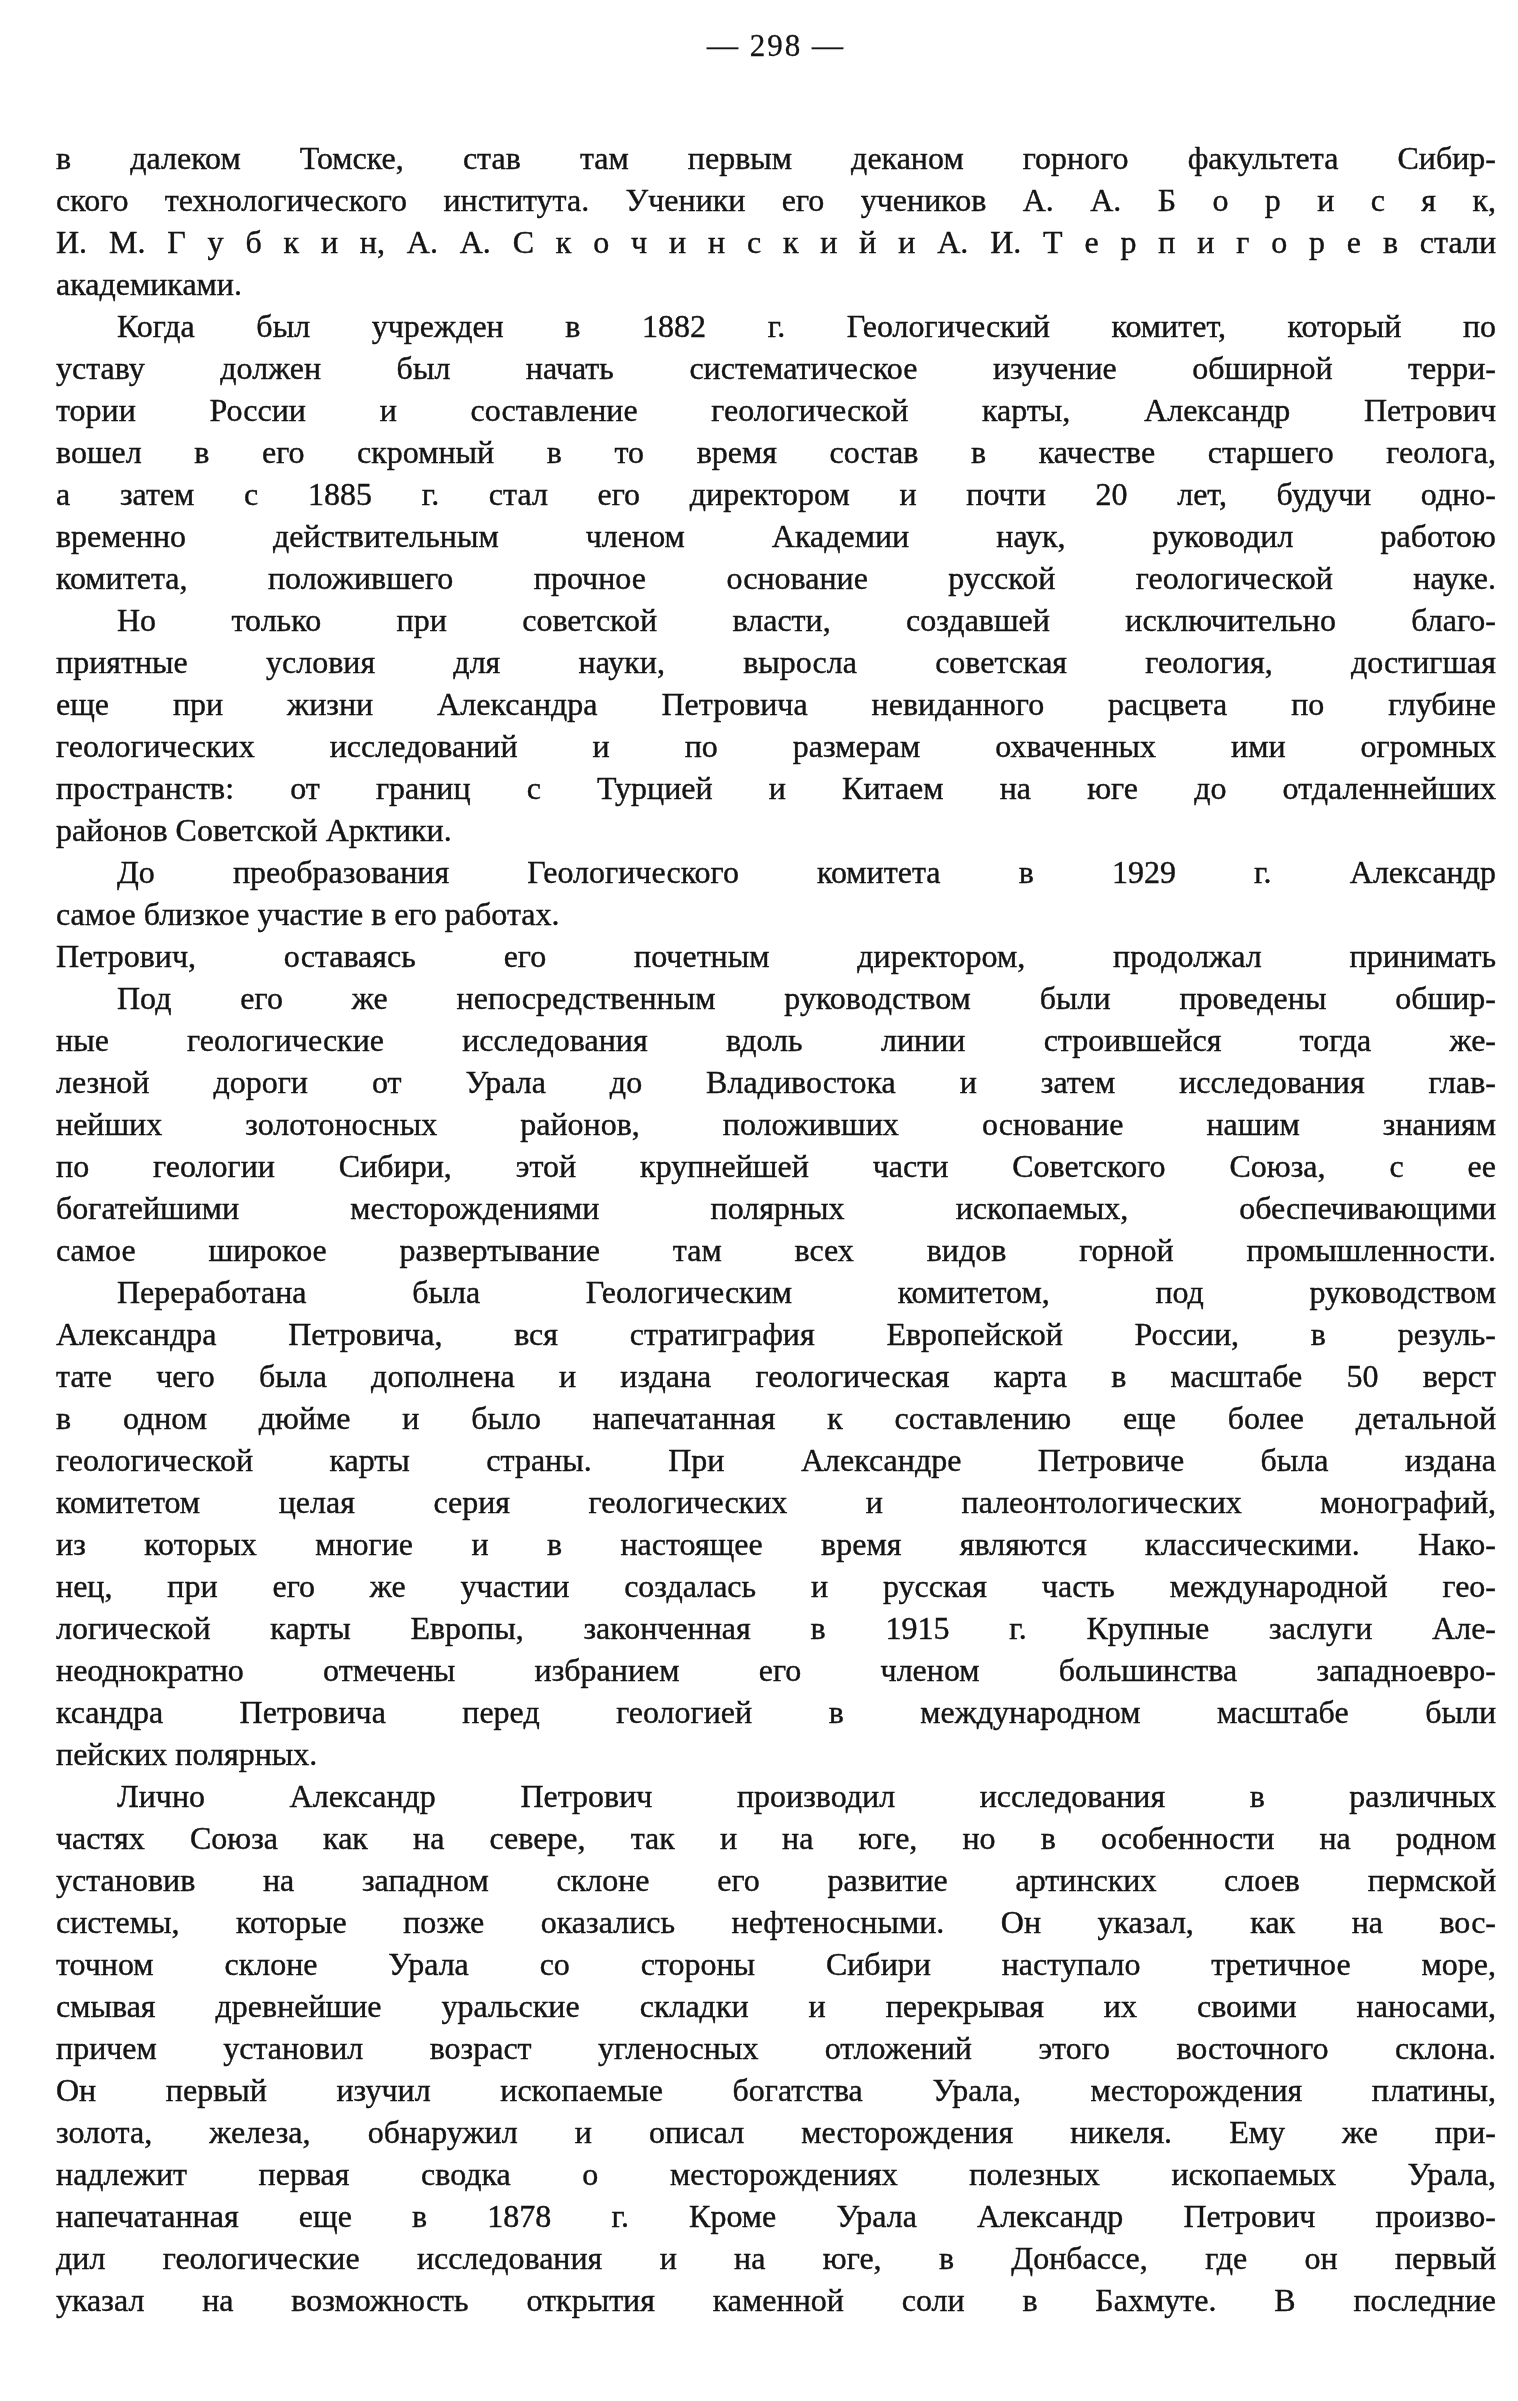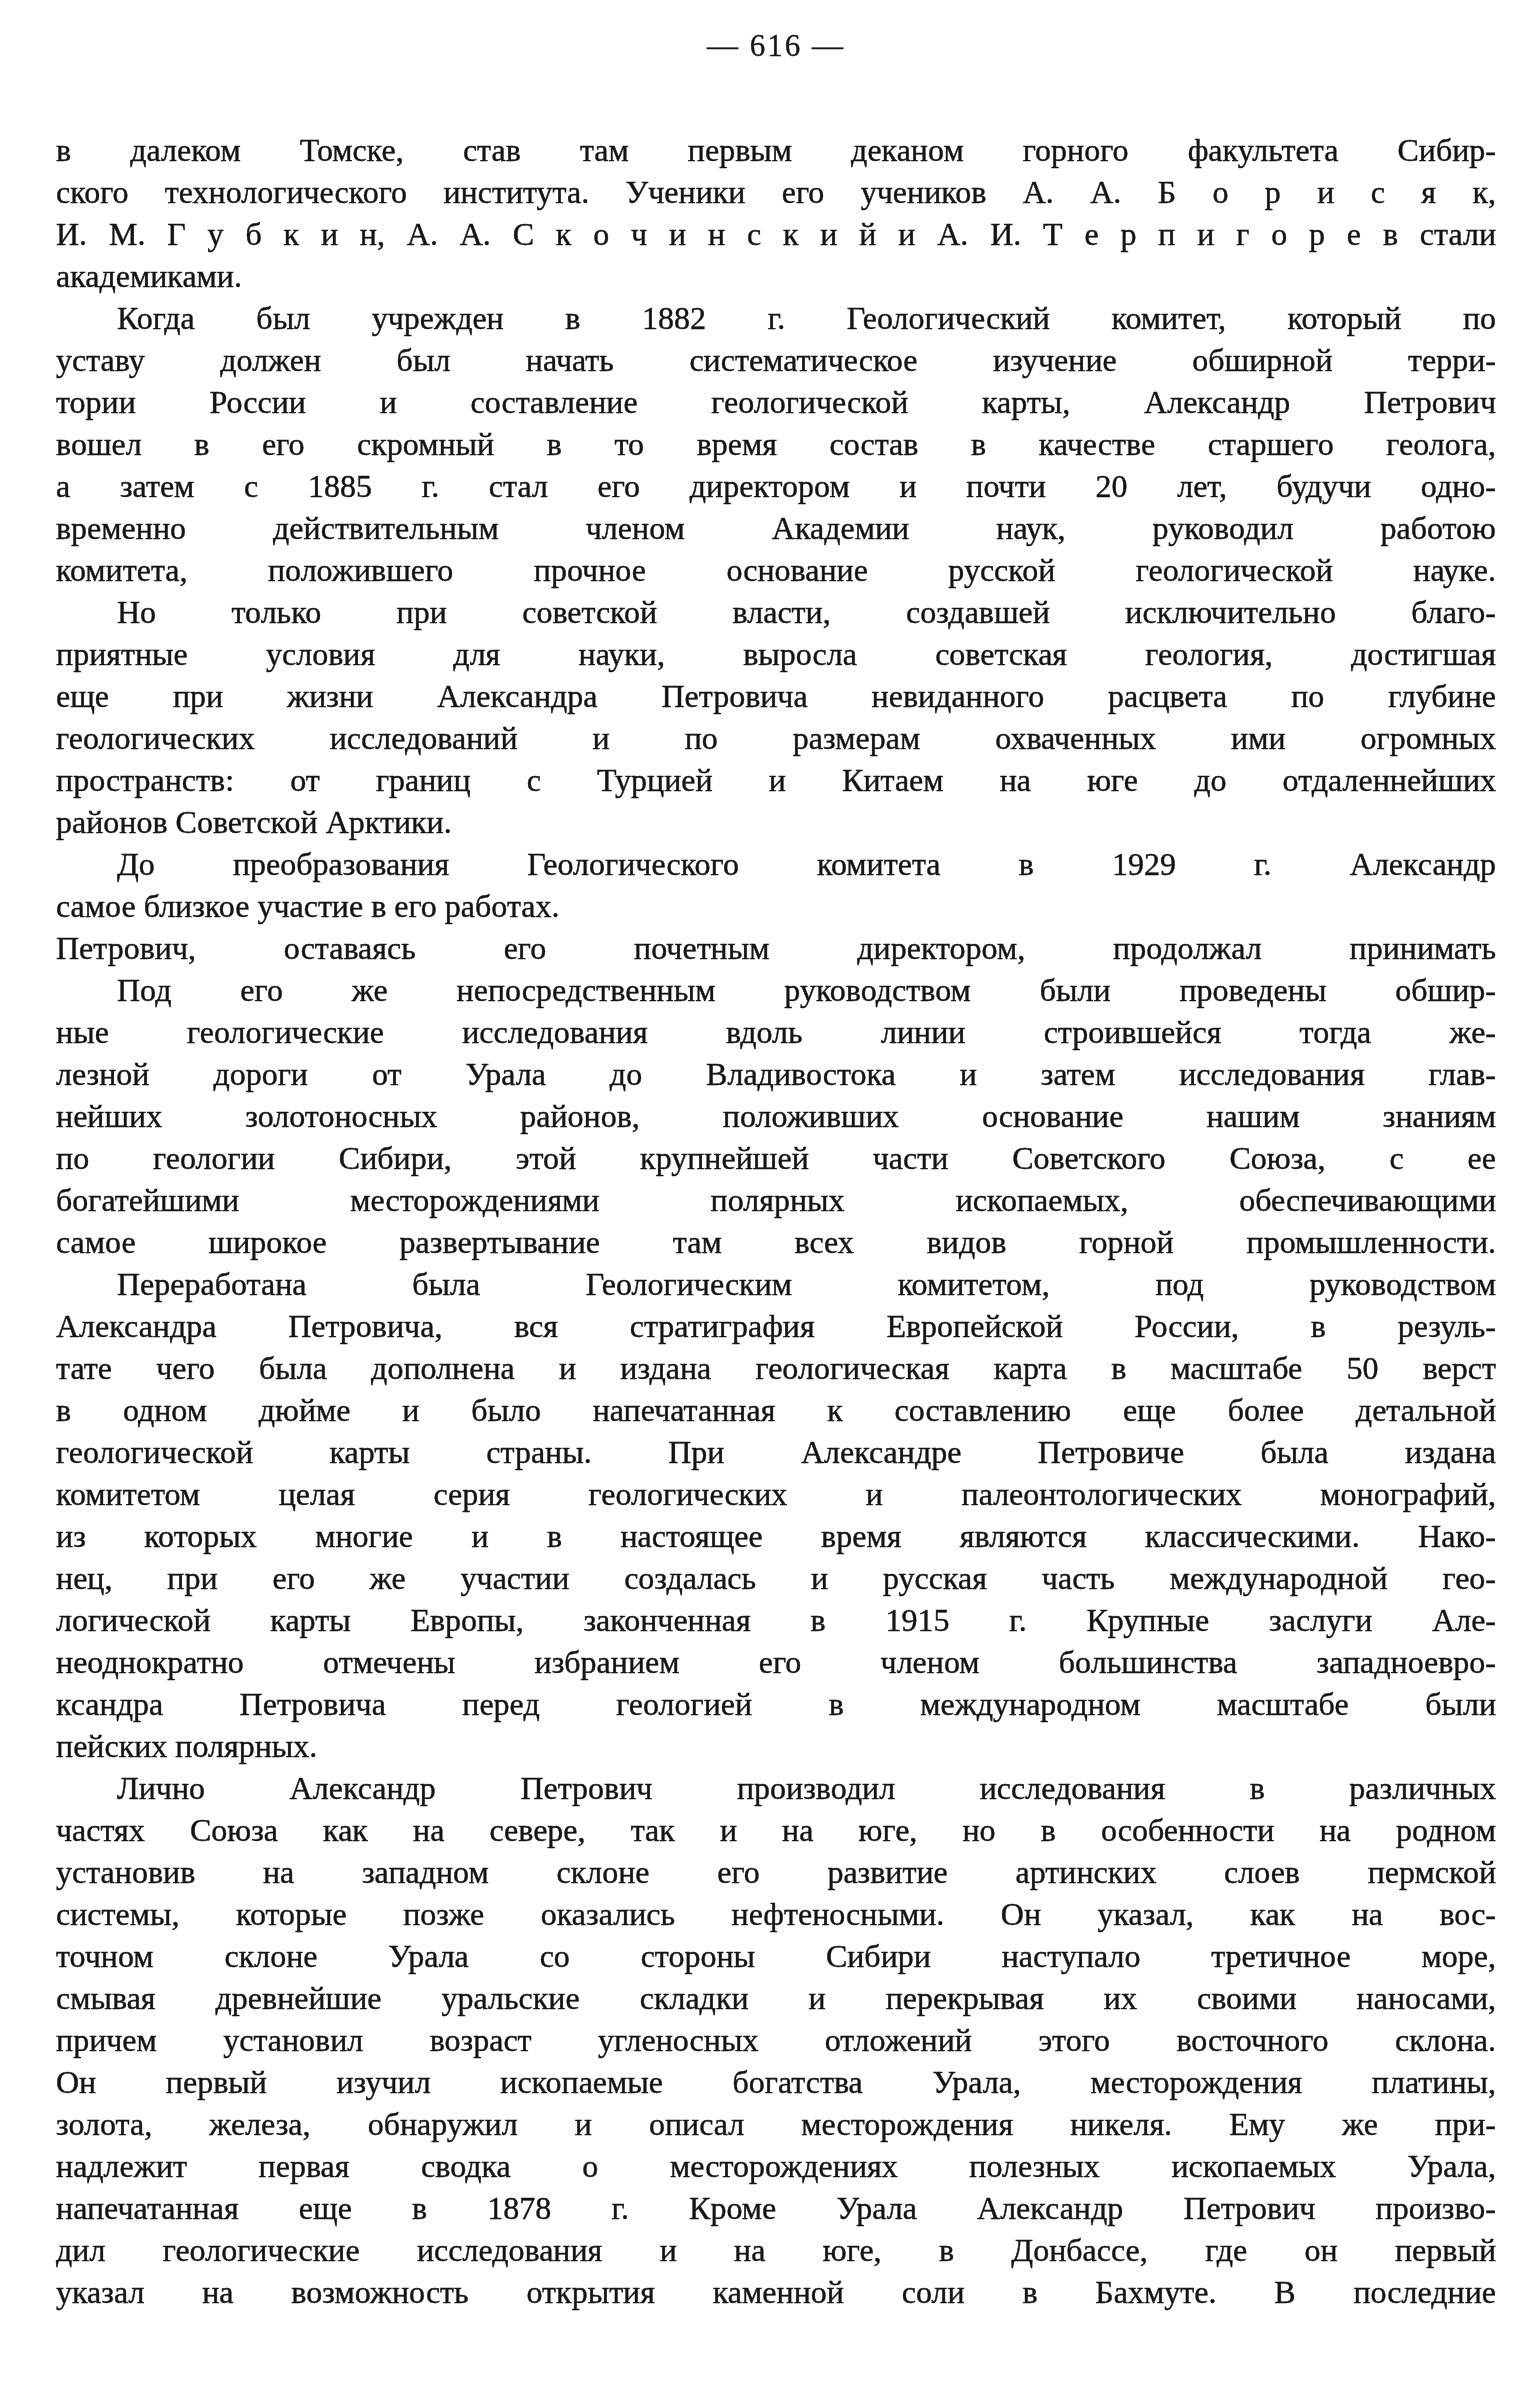--- a/index.html
+++ b/index.html
@@ -27,21 +27,21 @@
     left: 56px;
     width: 1440px;
     text-align: center;
     font-size: 31px;
     letter-spacing: 2px;
     -webkit-text-stroke: 0.3px #141414;
     white-space: nowrap;
   }
   .text-block {
     position: absolute;
-    top: 129px;
+    top: 137px;
     left: 56px;
     width: 1440px;
     font-size: 32px;
     line-height: 42px;
     -webkit-text-stroke: 0.4px #141414;
   }
   .line {
     text-align: justify;
     text-align-last: justify;
     height: 42px;
@@ -51,21 +51,21 @@
     padding-left: 61px;
   }
   .line.para-end {
     text-align-last: left;
   }
 </style>
 </head>
 <body>
 
 <div class="page">
-  <div class="page-number">— 616 —</div>
+  <div class="page-number">— 298 —</div>
   <div class="text-block" id="text-block">
       <div class="line">в далеком Томске, став там первым деканом горного факультета Сибир-</div>
       <div class="line">ского технологического института. Ученики его учеников А. А. Б о р и с я к,</div>
       <div class="line">И. М. Г у б к и н,  А. А. С к о ч и н с к и й  и  А. И. Т е р п и г о р е в  стали</div>
       <div class="line para-end">академиками.</div>
       <div class="line indent">Когда был учрежден в 1882 г. Геологический комитет, который по</div>
       <div class="line">уставу должен был начать систематическое изучение обширной терри-</div>
       <div class="line">тории России и составление геологической карты, Александр Петрович</div>
       <div class="line">вошел в его скромный в то время состав в качестве старшего геолога,</div>
       <div class="line">а затем с 1885 г. стал его директором и почти 20 лет, будучи одно-</div>

